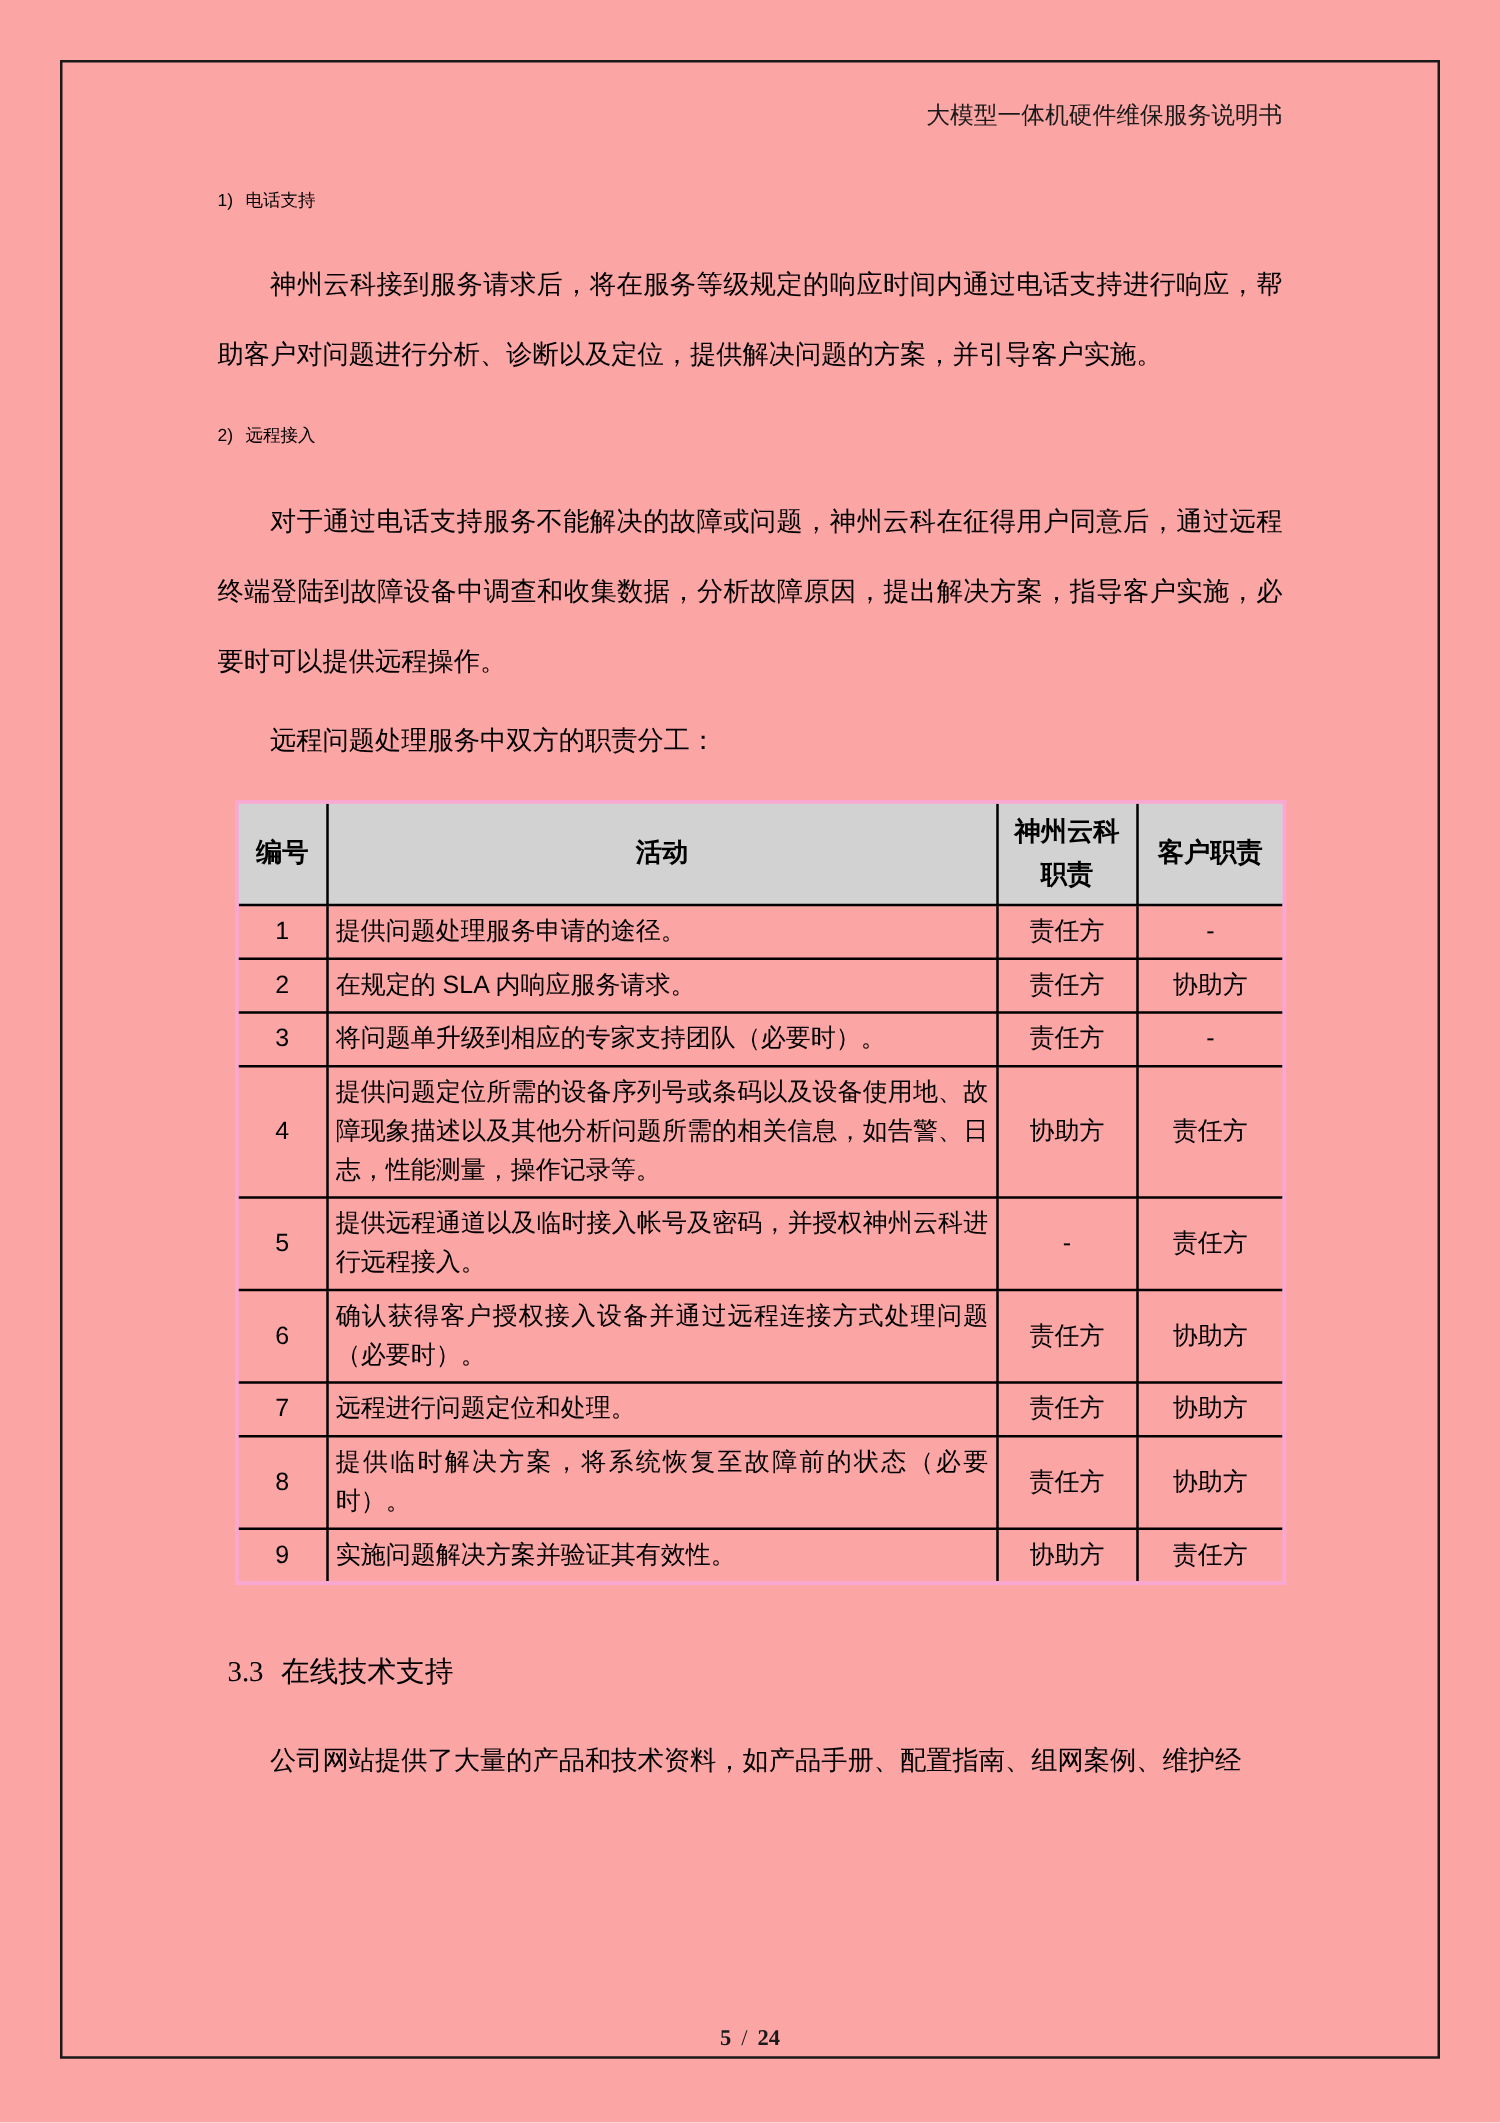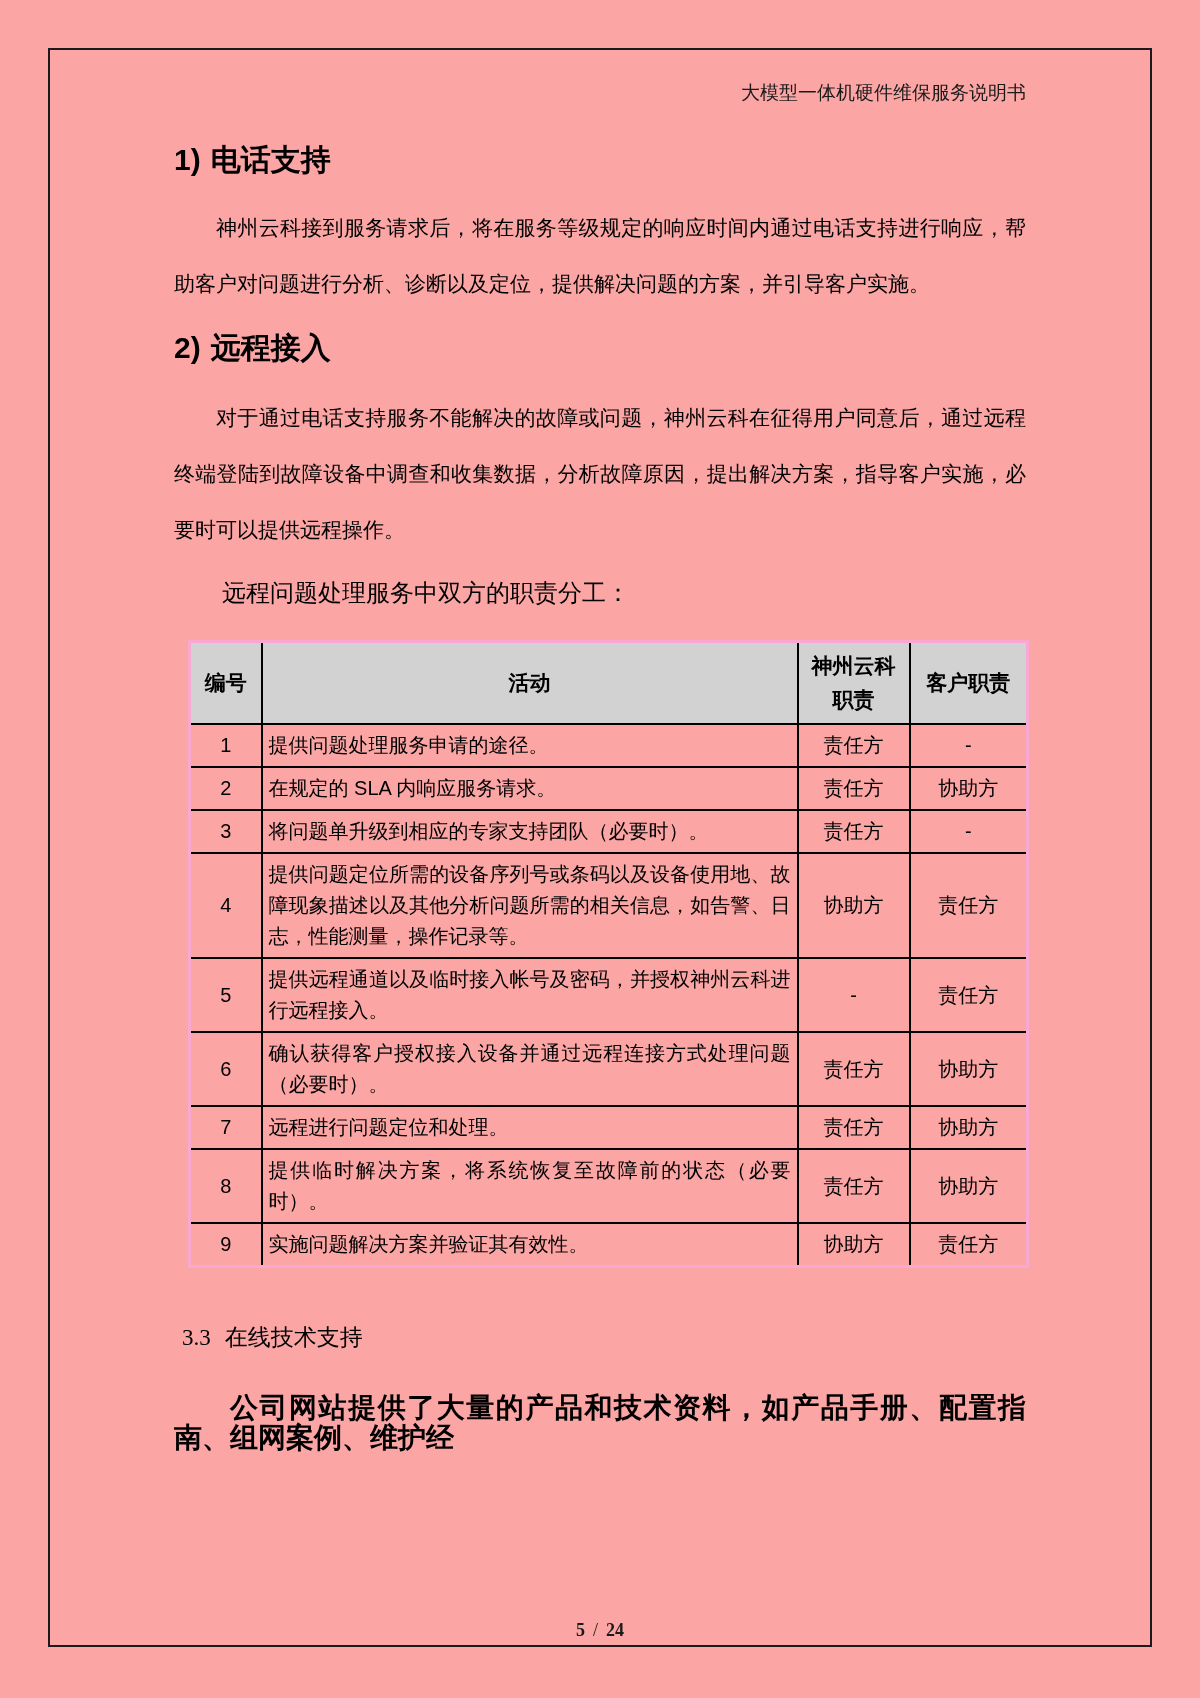--- a/index.html
+++ b/index.html
@@ -38,38 +38,38 @@
     line-height: 26px;
     color: #1a1a1a;
   }
   .p0 {
     margin-top: 48px;
     font-size: 21px;
     line-height: 30px;
     text-align: justify;
   }
   .h-num {
-    font-size: 30px;
+    font-size: 14px;
     line-height: 32px;
-    font-weight: bold;
+    font-weight: normal;
   }
   .h-num .num { margin-right: 10px; }
   .h1 { margin-top: 38px; }
   .h2 { margin-top: 20px; }
   .para {
     font-size: 21px;
     line-height: 56px;
     text-align: justify;
     text-indent: 2em;
   }
   .para1 { margin-top: 24px; }
   .para2 { margin-top: 26px; }
   .lead {
     margin-top: 20px;
-    font-size: 24px;
+    font-size: 21px;
     line-height: 30px;
     text-indent: 2em;
   }
   .tbl-wrap { margin-top: 32px; margin-left: 14px; }
   table.resp-table {
     border-collapse: collapse;
     table-layout: fixed;
     width: 838px;
     border: 3px solid #f9a8d4;
   }
@@ -106,25 +106,24 @@
     font-family: "Liberation Serif", serif;
     font-size: 23px;
     margin-right: 14px;
   }
   .h33 .sec-title {
     font-size: 23px;
     font-weight: normal;
   }
   .para3 {
     margin-top: 36px;
-    font-size: 28px;
+    font-size: 21px;
     line-height: 30px;
     text-align: justify;
     text-indent: 2em;
-    font-weight: bold;
   }
   .footer {
     position: absolute;
     left: 0;
     right: 0;
     bottom: 34px;
     text-align: center;
     font-family: "Liberation Serif", serif;
     font-size: 18px;
     font-weight: bold;

